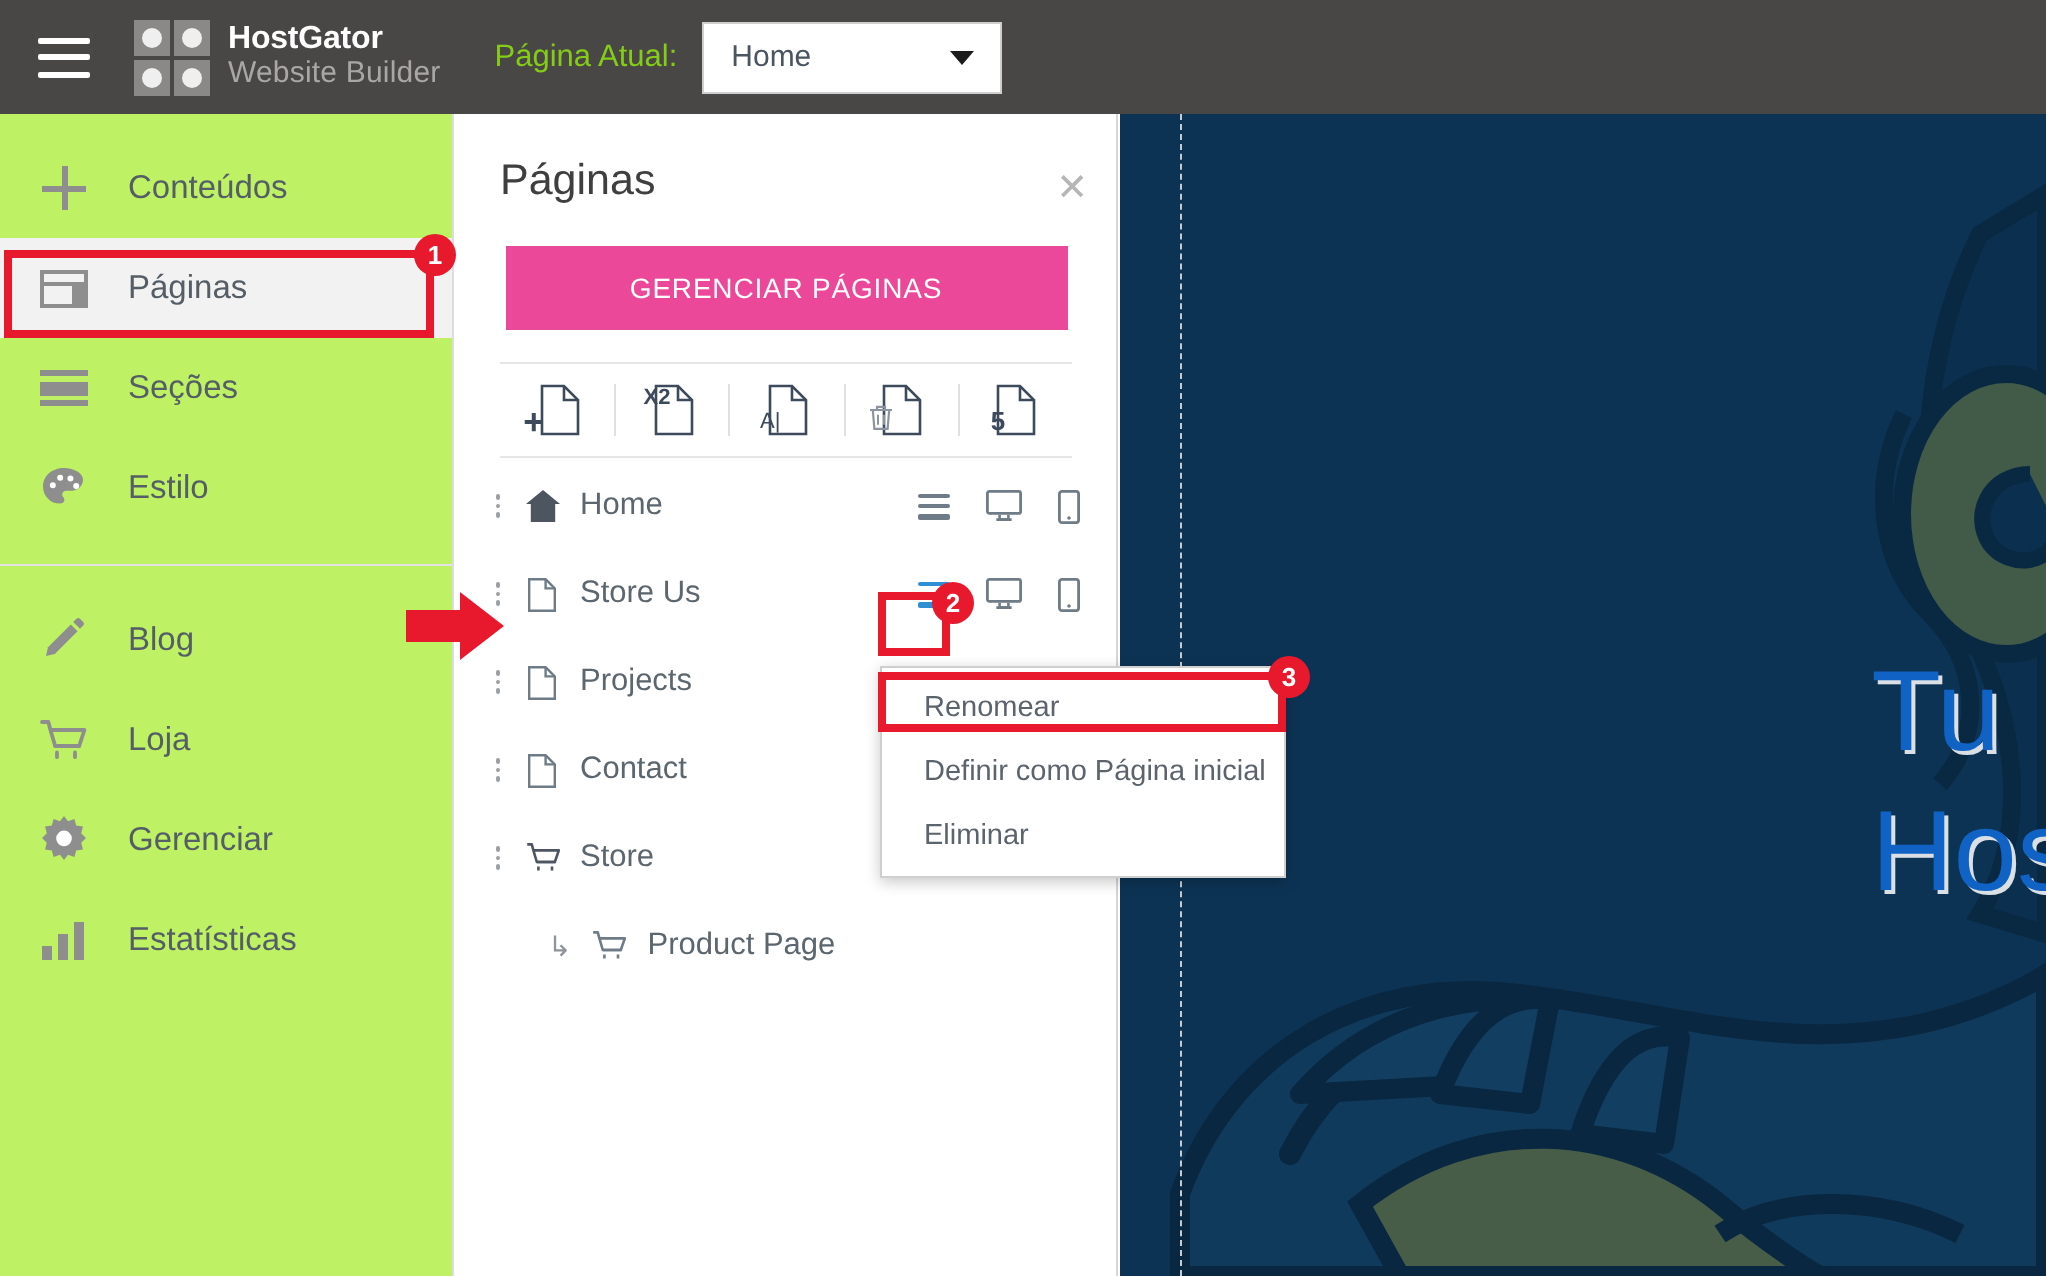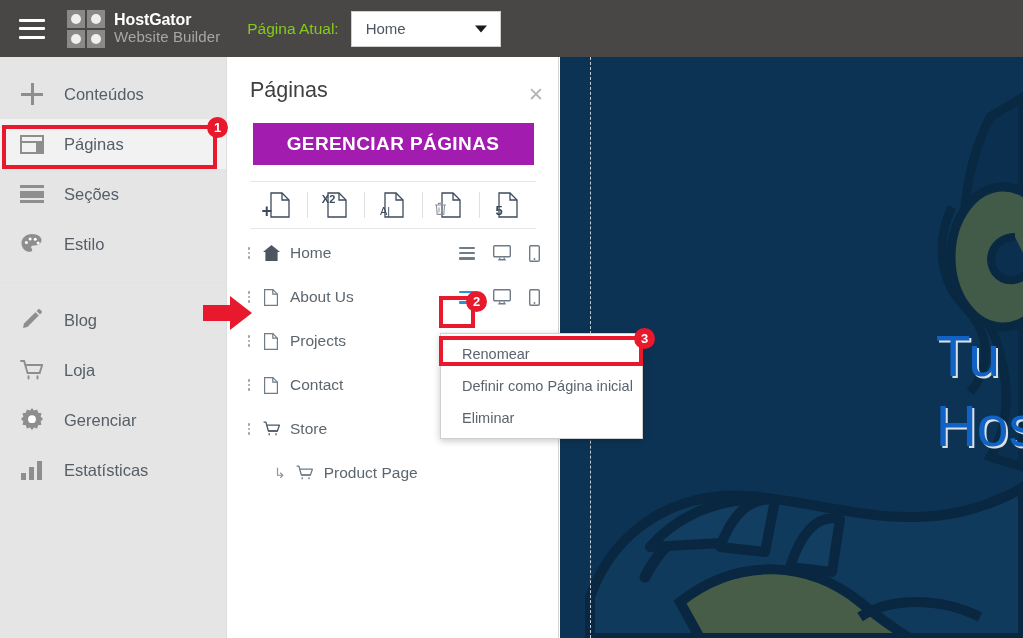--- a/index.html
+++ b/index.html
@@ -57,21 +57,21 @@
     position: absolute; right: 13px; top: 50%; transform: translateY(-50%);
     width: 0; height: 0;
     border-left: 6px solid transparent; border-right: 6px solid transparent;
     border-top: 7px solid #1b1b1b;
   }
 
   
   .leftnav {
     position: absolute; top: 57px; left: 0;
     width: 227px; height: 581px;
-    background: #e5e5e5;
+    background: #bef264;
     border-right: 1px solid #dddddd;
   }
   .nav-item {
     height: 50px; display: flex; align-items: center;
     cursor: pointer; position: relative;
   }
   .nav-item .ic {
     width: 64px; flex: 0 0 64px;
     display: flex; align-items: center; justify-content: center;
     color: #8e8e8e;
@@ -114,22 +114,22 @@
   }
   .panel-title { font-size: 21.5px; color: #3f3f3f; margin-left: 22px; }
   .panel-close {
     position: absolute; right: 14px; top: 28px;
     font-size: 19px; color: #b6b6b6; line-height: 1; cursor: pointer;
     font-family: "Liberation Sans", sans-serif;
   }
   .manage-btn {
     display: block; margin: 0 auto;
     width: 281px; height: 42px;
-    background: #a21caf; color: #ffffff;
-    font-size: 19px; font-weight: bold; letter-spacing: 0.4px;
+    background: #ec4899; color: #ffffff;
+    font-size: 14px; font-weight: normal; letter-spacing: 0.4px;
     border: none; cursor: pointer;
     font-family: "Liberation Sans", sans-serif;
   }
 
   .tool-row {
     margin: 16px 22px 0 22px;
     height: 48px;
     border-top: 1px solid #e6e6e6;
     border-bottom: 1px solid #e6e6e6;
     display: flex; align-items: center;
@@ -452,21 +452,21 @@
             <i></i>
             <i></i>
             <i></i>
           </span>
         <span class="p-ic">
           <svg width="14" height="17" viewBox="0 0 14 17">
               <path d="M0.6 0.6h8.2l4.6 4.6v11.2H0.6V0.6z" fill="none" stroke="#6f7b87" stroke-width="1.2"></path>
               <path d="M8.8 0.6v4.6h4.6" fill="none" stroke="#6f7b87" stroke-width="1.2"></path>
             </svg>
         </span>
-        <span class="p-name">About Us</span>
+        <span class="p-name">Store Us</span>
         <span class="row-actions">
           <span class="act">
               <span class="hamb3 blue">
                 <span></span>
                 <span></span>
                 <span></span>
               </span>
             </span>
           <span class="act">
             <svg width="18" height="16" viewBox="0 0 18 16">

